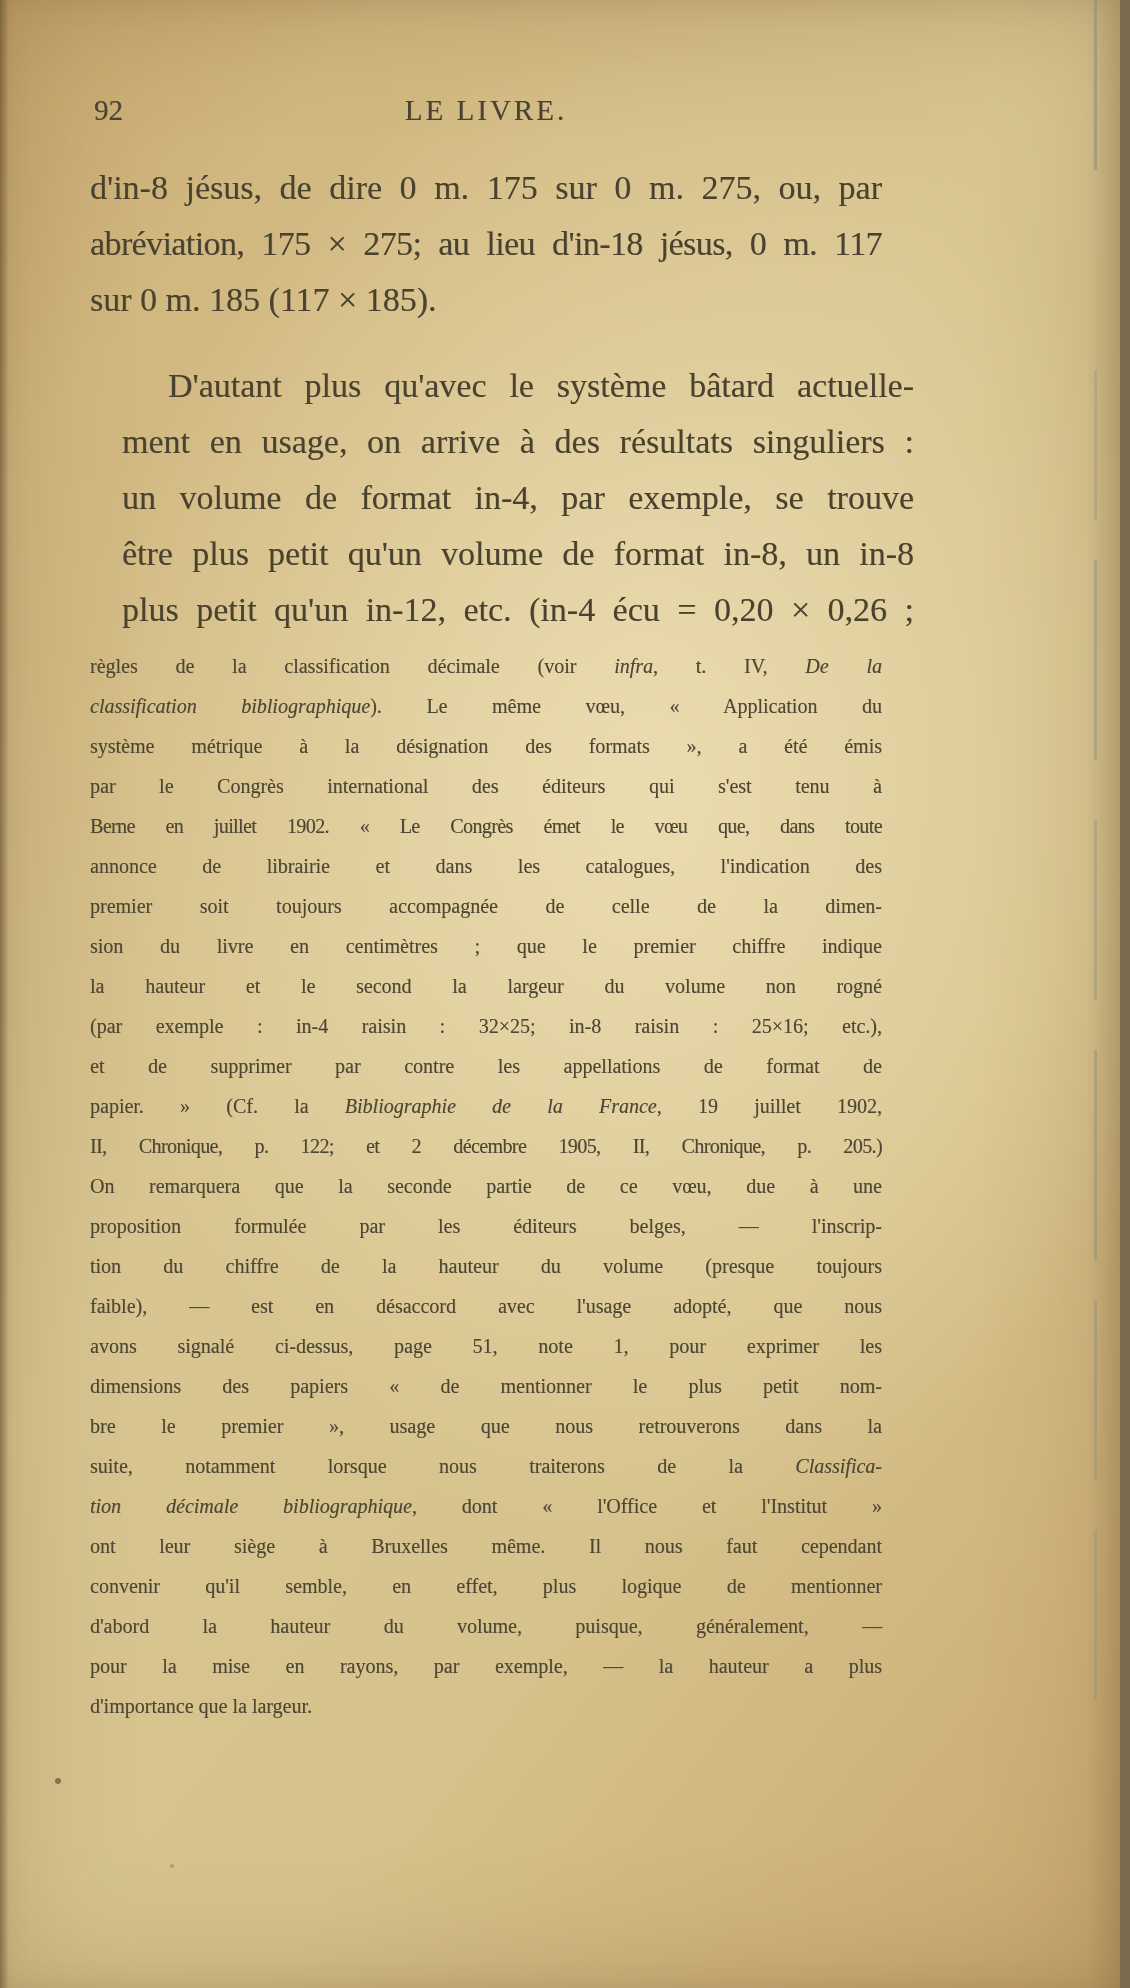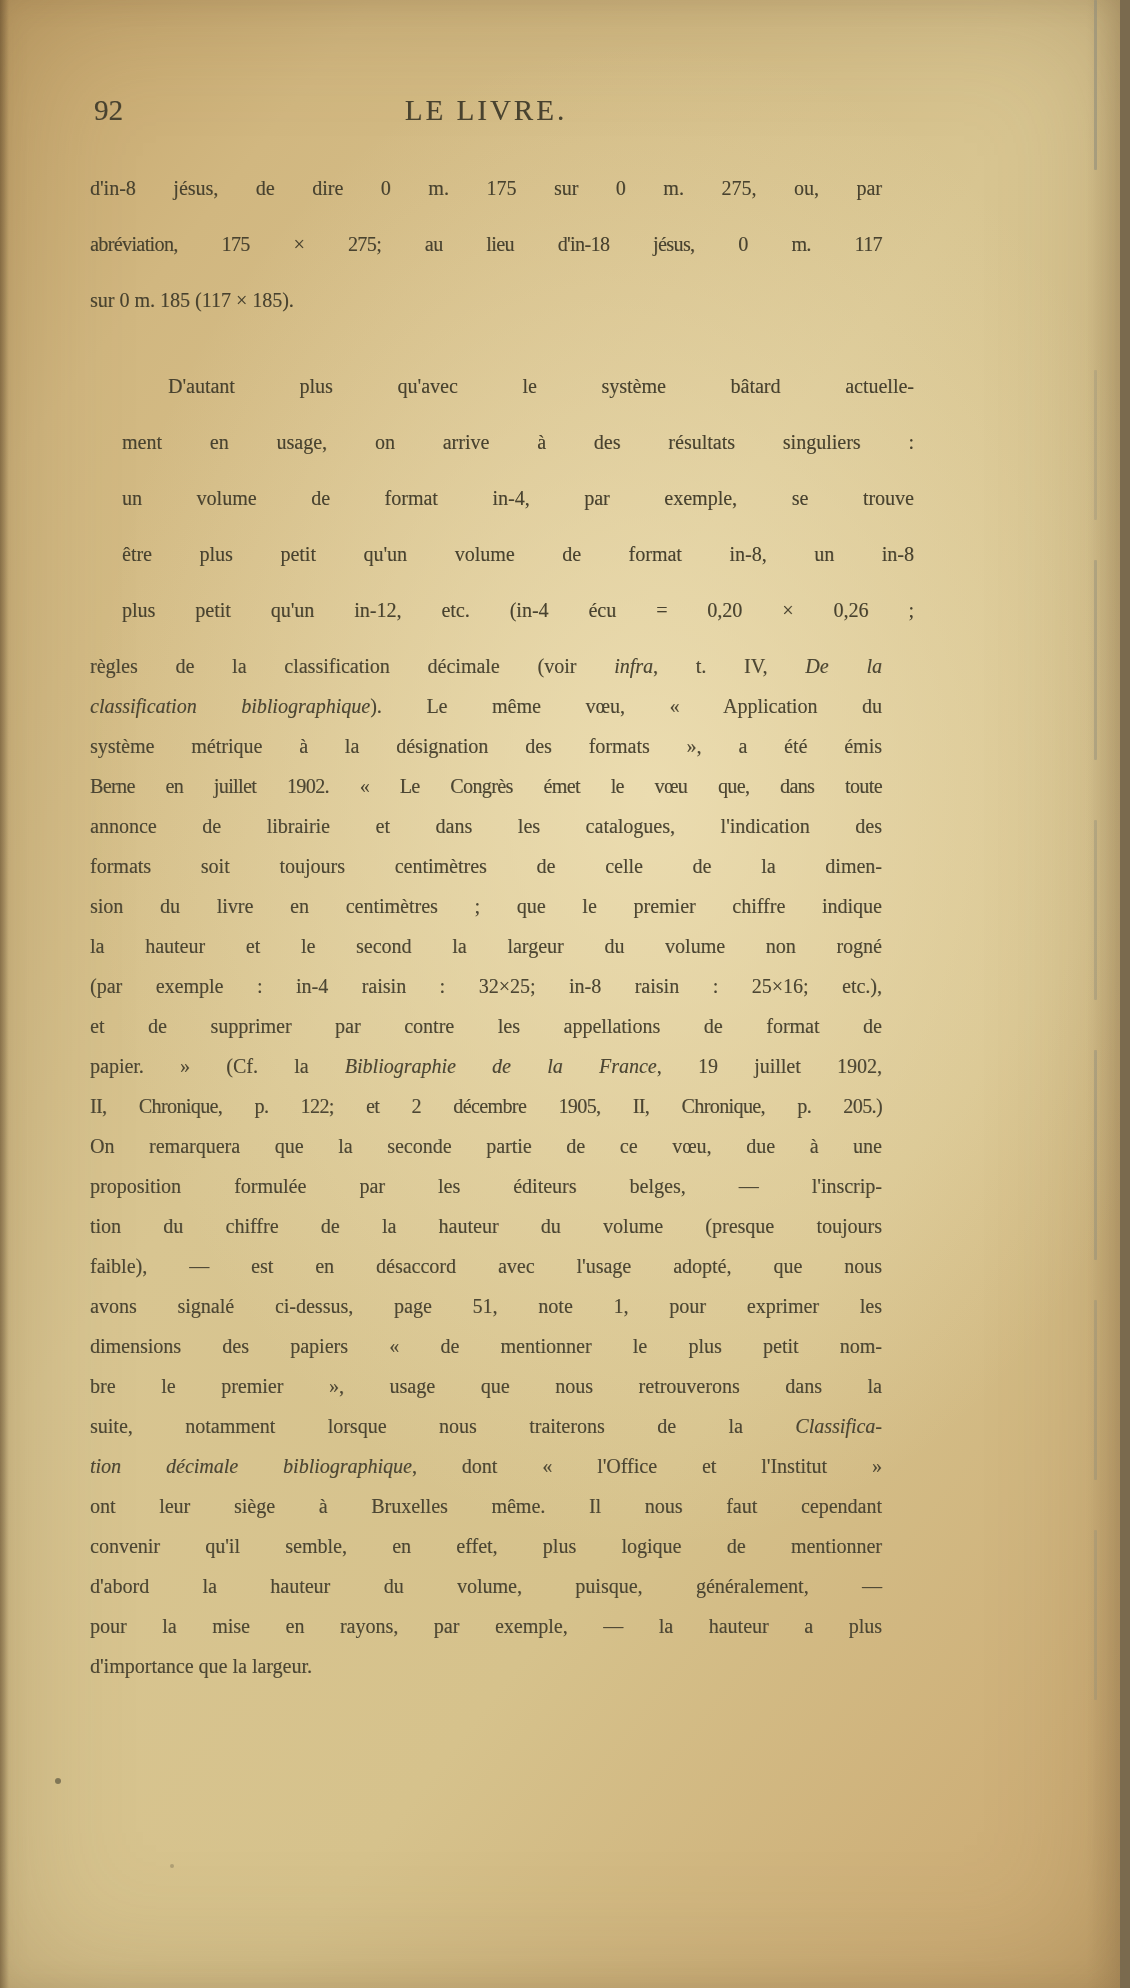--- a/index.html
+++ b/index.html
@@ -20,21 +20,21 @@
   .edge-right{position:absolute;right:0;top:0;bottom:0;width:34px;
     background:linear-gradient(to right, rgba(118,92,58,0), rgba(118,92,58,0.20));}
 
   .textcol{position:absolute;left:90px;width:792px;color:#48422f;}
   .ink{text-shadow:0.4px 0.4px 0 rgba(72,66,47,0.35);}
 
   #header{top:94px;height:42px;font-size:29px;}
   #page-number{position:absolute;left:4px;top:0;}
   #running-title{display:block;text-align:center;letter-spacing:3px;}
 
-  .bodytext{font-size:20px;line-height:56px;}
+  .bodytext{font-size:34px;line-height:56px;}
   #para1{top:160px;}
   #para2{top:358px;margin-left:32px;}
   .foot{font-size:20px;line-height:40px;color:#4c4633;}
   #footnote{top:646px;}
 
   .tl{white-space:nowrap;}
   .tl.j{text-align:justify;text-align-last:justify;}
   .tl.end{text-align:left;text-align-last:left;}
   .tl.ind{text-indent:46px;}
   .tl.tight{letter-spacing:-0.6px;word-spacing:-2px;}
@@ -65,23 +65,24 @@
       <div class="tl j ind"><span>D'autant plus qu'avec le système bâtard actuelle-</span></div>
       <div class="tl j"><span>ment en usage, on arrive à des résultats singuliers :</span></div>
       <div class="tl j"><span>un volume de format in-4, par exemple, se trouve</span></div>
       <div class="tl j"><span>être plus petit qu'un volume de format in-8, un in-8</span></div>
       <div class="tl j"><span>plus petit qu'un in-12, etc. (in-4 écu = 0,20 × 0,26 ;</span></div>
     </div>
   <div class="textcol foot ink" id="footnote">
       <div class="tl j"><span>règles de la classification décimale (voir </span><span class="it">infra</span><span>, t. IV, </span><span class="it">De la</span></div>
       <div class="tl j"><span class="it">classification bibliographique</span><span>). Le même vœu, « Application du</span></div>
       <div class="tl j"><span>système métrique à la désignation des formats », a été émis</span></div>
+      <div class="tl j"><span>par le Congrès international des éditeurs qui s'est tenu à</span></div>
       <div class="tl j tight"><span>Berne en juillet 1902. « Le Congrès émet le vœu que, dans toute</span></div>
       <div class="tl j"><span>annonce de librairie et dans les catalogues, l'indication des</span></div>
-      <div class="tl j"><span>formats soit toujours centimètres de celle de la dimen-</span></div>
+      <div class="tl j"><span>premier soit toujours accompagnée de celle de la dimen-</span></div>
       <div class="tl j"><span>sion du livre en centimètres ; que le premier chiffre indique</span></div>
       <div class="tl j"><span>la hauteur et le second la largeur du volume non rogné</span></div>
       <div class="tl j"><span>(par exemple : in-4 raisin : 32×25; in-8 raisin : 25×16; etc.),</span></div>
       <div class="tl j"><span>et de supprimer par contre les appellations de format de</span></div>
       <div class="tl j"><span>papier. » (Cf. la </span><span class="it">Bibliographie de la France</span><span>, 19 juillet 1902,</span></div>
       <div class="tl j tight"><span>II, Chronique, p. 122; et 2 décembre 1905, II, Chronique, p. 205.)</span></div>
       <div class="tl j"><span>On remarquera que la seconde partie de ce vœu, due à une</span></div>
       <div class="tl j"><span>proposition formulée par les éditeurs belges, — l'inscrip-</span></div>
       <div class="tl j"><span>tion du chiffre de la hauteur du volume (presque toujours</span></div>
       <div class="tl j"><span>faible), — est en désaccord avec l'usage adopté, que nous</span></div>

